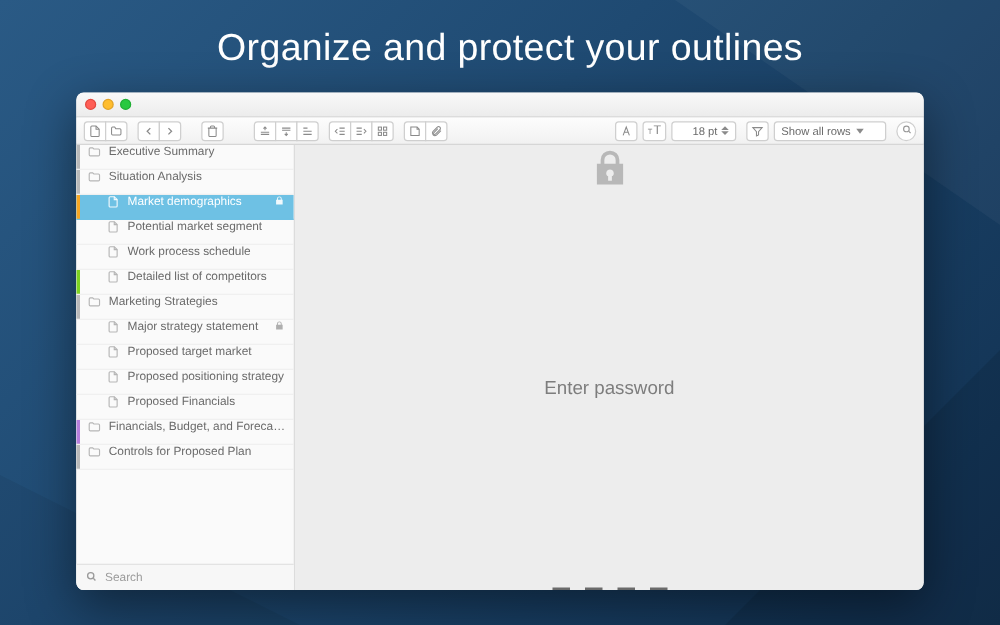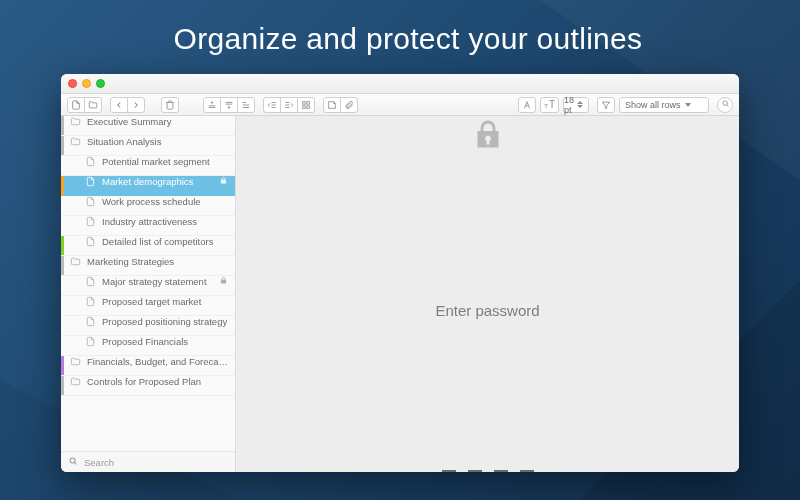--- a/index.html
+++ b/index.html
@@ -77,21 +77,21 @@
   }
   .tb-btn:first-child { border-top-left-radius:3px; border-bottom-left-radius:3px; }
   .tb-btn:last-child  { border-top-right-radius:3px; border-bottom-right-radius:3px; margin-right:0; }
   .tb-btn svg { width:10px; height:10px; display:block; }
   .tb-sep { width:8px; }
   .tb-spacer { flex:1; }
   .tb-field {
     height:16px; background:#fff; border:1px solid #cfcfcf; border-radius:3px;
     display:flex; align-items:center; padding:0 5px; font-size:9px; color:#6a6a6a;
   }
-  .tb-field.fs { width:26px; justify-content:flex-end; gap:3px; }
+  .tb-field.fs { width:52px; justify-content:flex-end; gap:3px; }
   .tb-field.filter { width:90px; gap:4px; }
   .tb-search-round {
     width:16px; height:16px; border:1px solid #cfcfcf; border-radius:50%;
     background:#fff; display:flex; align-items:center; justify-content:center;
     color:#9a9a9a; cursor:pointer;
   }
   .tb-search-round svg { width:9px; height:9px; }
   .caret { width:0;height:0;border-left:3px solid transparent;border-right:3px solid transparent;border-top:4px solid #8a8a8a; }
   .updown { display:flex; flex-direction:column; gap:1px; }
   .updown .u { width:0;height:0;border-left:3px solid transparent;border-right:3px solid transparent;border-bottom:3px solid #8a8a8a; }
@@ -373,29 +373,20 @@
           </div>
           <div class="row depth0">
             <div class="stripe" style="background: rgb(185, 185, 185);"></div>
             <span class="ico">
               <svg viewBox="0 0 24 24" fill="none" stroke="currentColor" stroke-width="2">
                 <path d="M3 7a2 2 0 0 1 2-2h4l2 2h8a2 2 0 0 1 2 2v8a2 2 0 0 1-2 2H5a2 2 0 0 1-2-2z"></path>
               </svg>
             </span>
             <span class="lbl">Situation Analysis</span>
           </div>
-          <div class="row depth1">
-            <span class="ico">
-              <svg viewBox="0 0 24 24" fill="none" stroke="currentColor" stroke-width="2">
-                <path d="M14 3H7a2 2 0 0 0-2 2v14a2 2 0 0 0 2 2h10a2 2 0 0 0 2-2V8z"></path>
-                <path d="M14 3v5h5"></path>
-              </svg>
-            </span>
-            <span class="lbl">Potential market segment</span>
-          </div>
           <div class="row depth1 selected">
             <div class="stripe" style="background: rgb(246, 166, 35);"></div>
             <span class="ico">
               <svg viewBox="0 0 24 24" fill="none" stroke="currentColor" stroke-width="2">
                 <path d="M14 3H7a2 2 0 0 0-2 2v14a2 2 0 0 0 2 2h10a2 2 0 0 0 2-2V8z"></path>
                 <path d="M14 3v5h5"></path>
               </svg>
             </span>
             <span class="lbl">Market demographics</span>
             <span class="lock">
@@ -404,30 +395,30 @@
               </svg>
             </span>
           </div>
           <div class="row depth1">
             <span class="ico">
               <svg viewBox="0 0 24 24" fill="none" stroke="currentColor" stroke-width="2">
                 <path d="M14 3H7a2 2 0 0 0-2 2v14a2 2 0 0 0 2 2h10a2 2 0 0 0 2-2V8z"></path>
                 <path d="M14 3v5h5"></path>
               </svg>
             </span>
+            <span class="lbl">Potential market segment</span>
+          </div>
+          <div class="row depth1">
+            <span class="ico">
+              <svg viewBox="0 0 24 24" fill="none" stroke="currentColor" stroke-width="2">
+                <path d="M14 3H7a2 2 0 0 0-2 2v14a2 2 0 0 0 2 2h10a2 2 0 0 0 2-2V8z"></path>
+                <path d="M14 3v5h5"></path>
+              </svg>
+            </span>
             <span class="lbl">Work process schedule</span>
-          </div>
-          <div class="row depth1">
-            <span class="ico">
-              <svg viewBox="0 0 24 24" fill="none" stroke="currentColor" stroke-width="2">
-                <path d="M14 3H7a2 2 0 0 0-2 2v14a2 2 0 0 0 2 2h10a2 2 0 0 0 2-2V8z"></path>
-                <path d="M14 3v5h5"></path>
-              </svg>
-            </span>
-            <span class="lbl">Industry attractiveness</span>
           </div>
           <div class="row depth1">
             <div class="stripe" style="background: rgb(126, 211, 33);"></div>
             <span class="ico">
               <svg viewBox="0 0 24 24" fill="none" stroke="currentColor" stroke-width="2">
                 <path d="M14 3H7a2 2 0 0 0-2 2v14a2 2 0 0 0 2 2h10a2 2 0 0 0 2-2V8z"></path>
                 <path d="M14 3v5h5"></path>
               </svg>
             </span>
             <span class="lbl">Detailed list of competitors</span>

